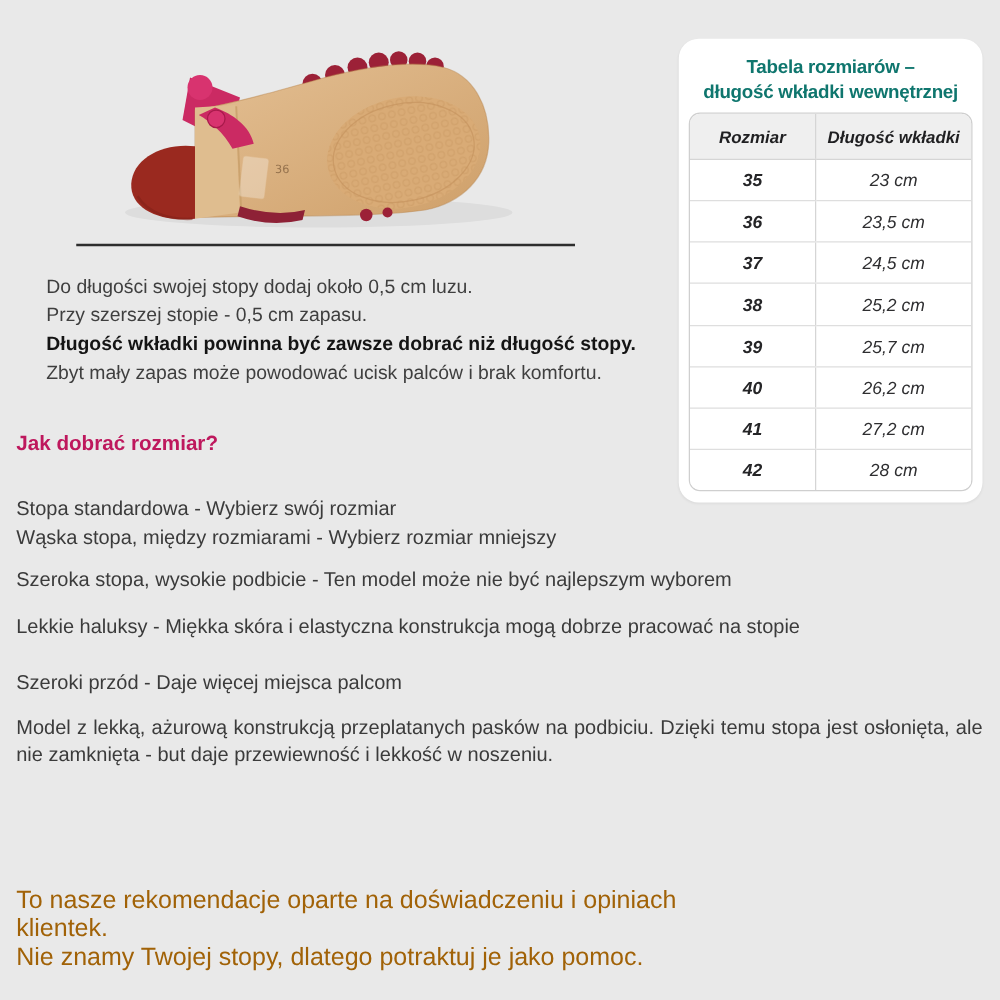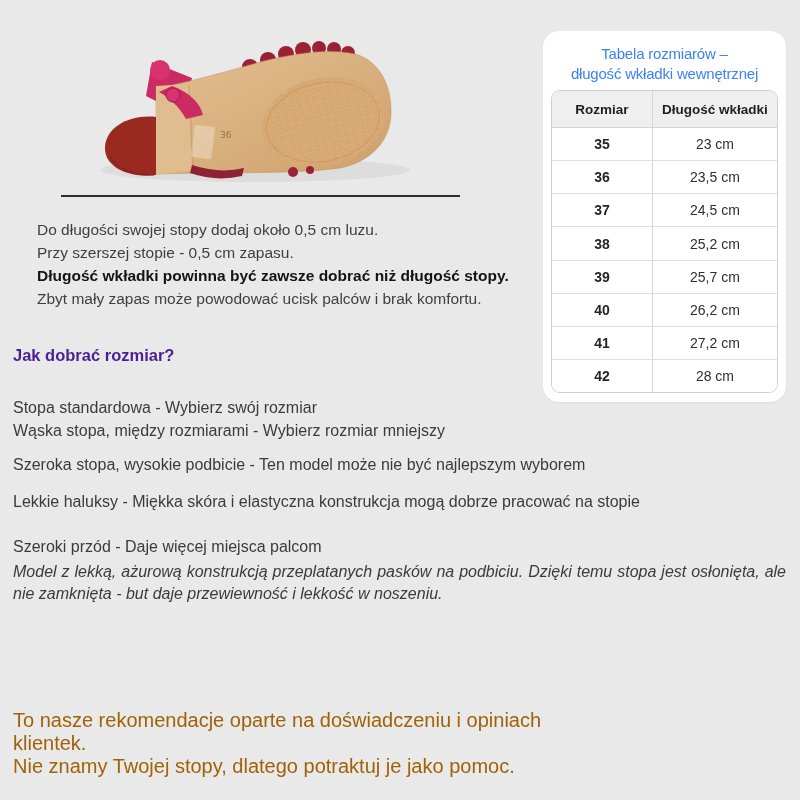--- a/index.html
+++ b/index.html
@@ -16,48 +16,48 @@
   .divider{position:absolute;left:61px;top:195px;width:399px;height:2px;background:#2d2d2d;}
   
   .intro{position:absolute;left:37px;top:218px;width:490px;font-size:15.5px;line-height:23px;color:#3f3f3f;}
   .intro .bold{font-weight:bold;color:#141414;}
   
   .size-card{
     position:absolute;left:543px;top:31px;width:243px;height:371px;
     background:#ffffff;border-radius:16px;box-shadow:0 1px 2px rgba(0,0,0,.05);
   }
   .card-title{
-    margin:13px 4px 0;text-align:center;font-weight:normal;
-    font-size:15px;line-height:20px;letter-spacing:-.2px;color:#3b82f6;
+    margin:13px 4px 0;text-align:center;font-weight:bold;
+    font-size:15px;line-height:20px;letter-spacing:-.2px;color:#0f766e;
   }
   .table-wrap{
     position:absolute;left:8px;top:59px;width:227px;height:303px;
     border:1px solid #cfcfcf;border-radius:9px;overflow:hidden;box-sizing:border-box;
   }
-  table{width:100%;height:100%;border-collapse:collapse;table-layout:fixed;}
+  table{width:100%;height:100%;border-collapse:collapse;table-layout:fixed;font-style:italic;}
   th{
     background:#efefef;font-size:13.5px;font-weight:bold;color:#1f1f21;
     height:34px;border-bottom:1px solid #d5d5d5;
   }
   th:first-child,td:first-child{width:43.5%;}
   th + th, td + td{border-left:1px solid #d5d5d5;}
   td{
     text-align:center;font-size:14px;color:#2e2e30;
     border-bottom:1px solid #dedede;background:#fff;
   }
   tr:last-child td{border-bottom:none;}
   td.size{font-weight:bold;color:#252527;}
   
   .guide{position:absolute;left:13px;top:344px;width:773px;font-size:16px;line-height:22.5px;color:#3b3b3b;}
-  .guide h2{margin:0;font-size:16.5px;line-height:23px;font-weight:bold;color:#4c1d95;}
+  .guide h2{margin:0;font-size:16.5px;line-height:23px;font-weight:bold;color:#be185d;}
   .guide .p1{margin-top:30px;}
   .guide .p2{margin-top:12px;}
   .guide .p3{margin-top:14px;}
   .guide .p4a{margin-top:23px;}
-  .guide .p4b{margin-top:2px;text-align:justify;font-style:italic;}
+  .guide .p4b{margin-top:13px;text-align:justify;}
   
   .footer{position:absolute;left:13px;top:709px;width:600px;font-size:20px;line-height:23px;color:#a16207;}
 </style>
 </head>
 <body>
 
 <div class="photo">
   <svg width="440" height="170" viewBox="0 0 440 170" xmlns="http://www.w3.org/2000/svg">
     <defs>
       <linearGradient id="soleGrad" x1="0" y1="0" x2="1" y2="1">

